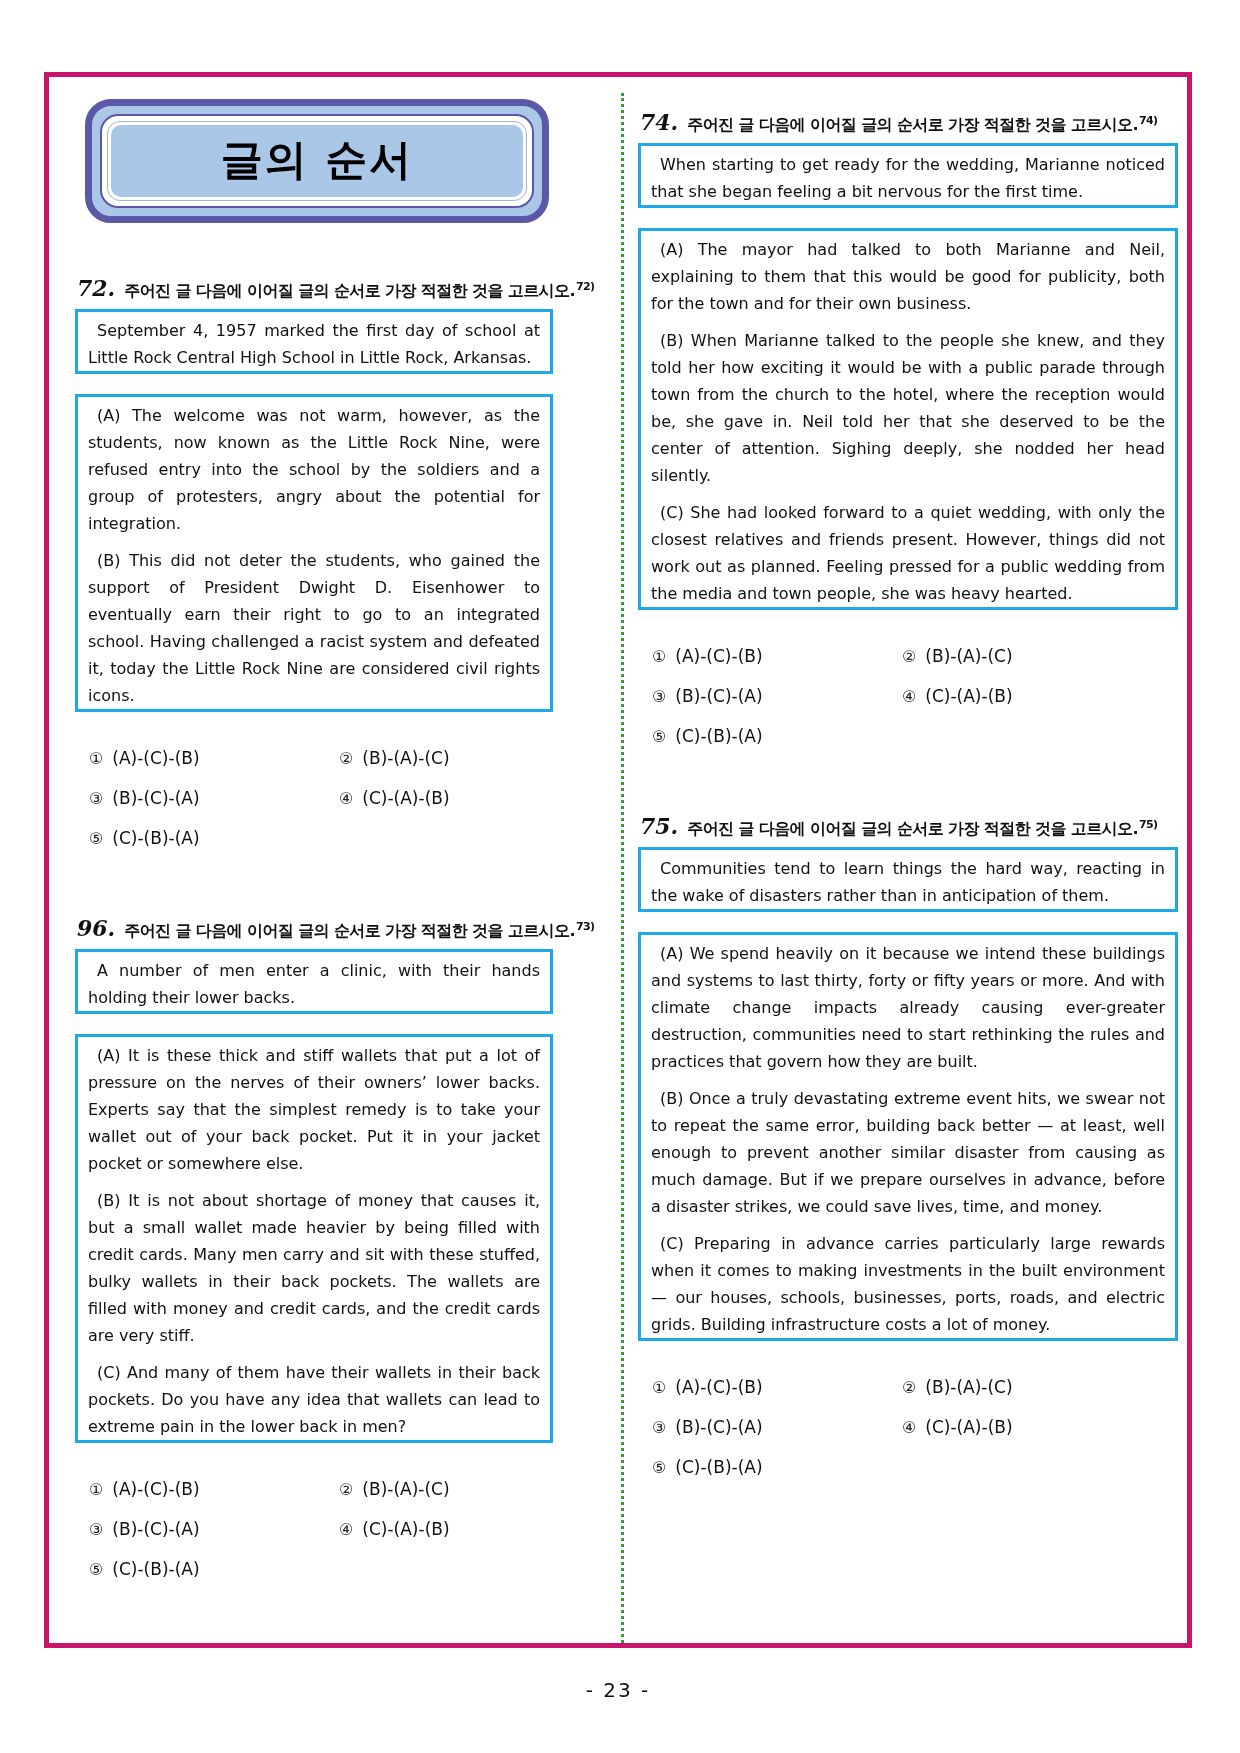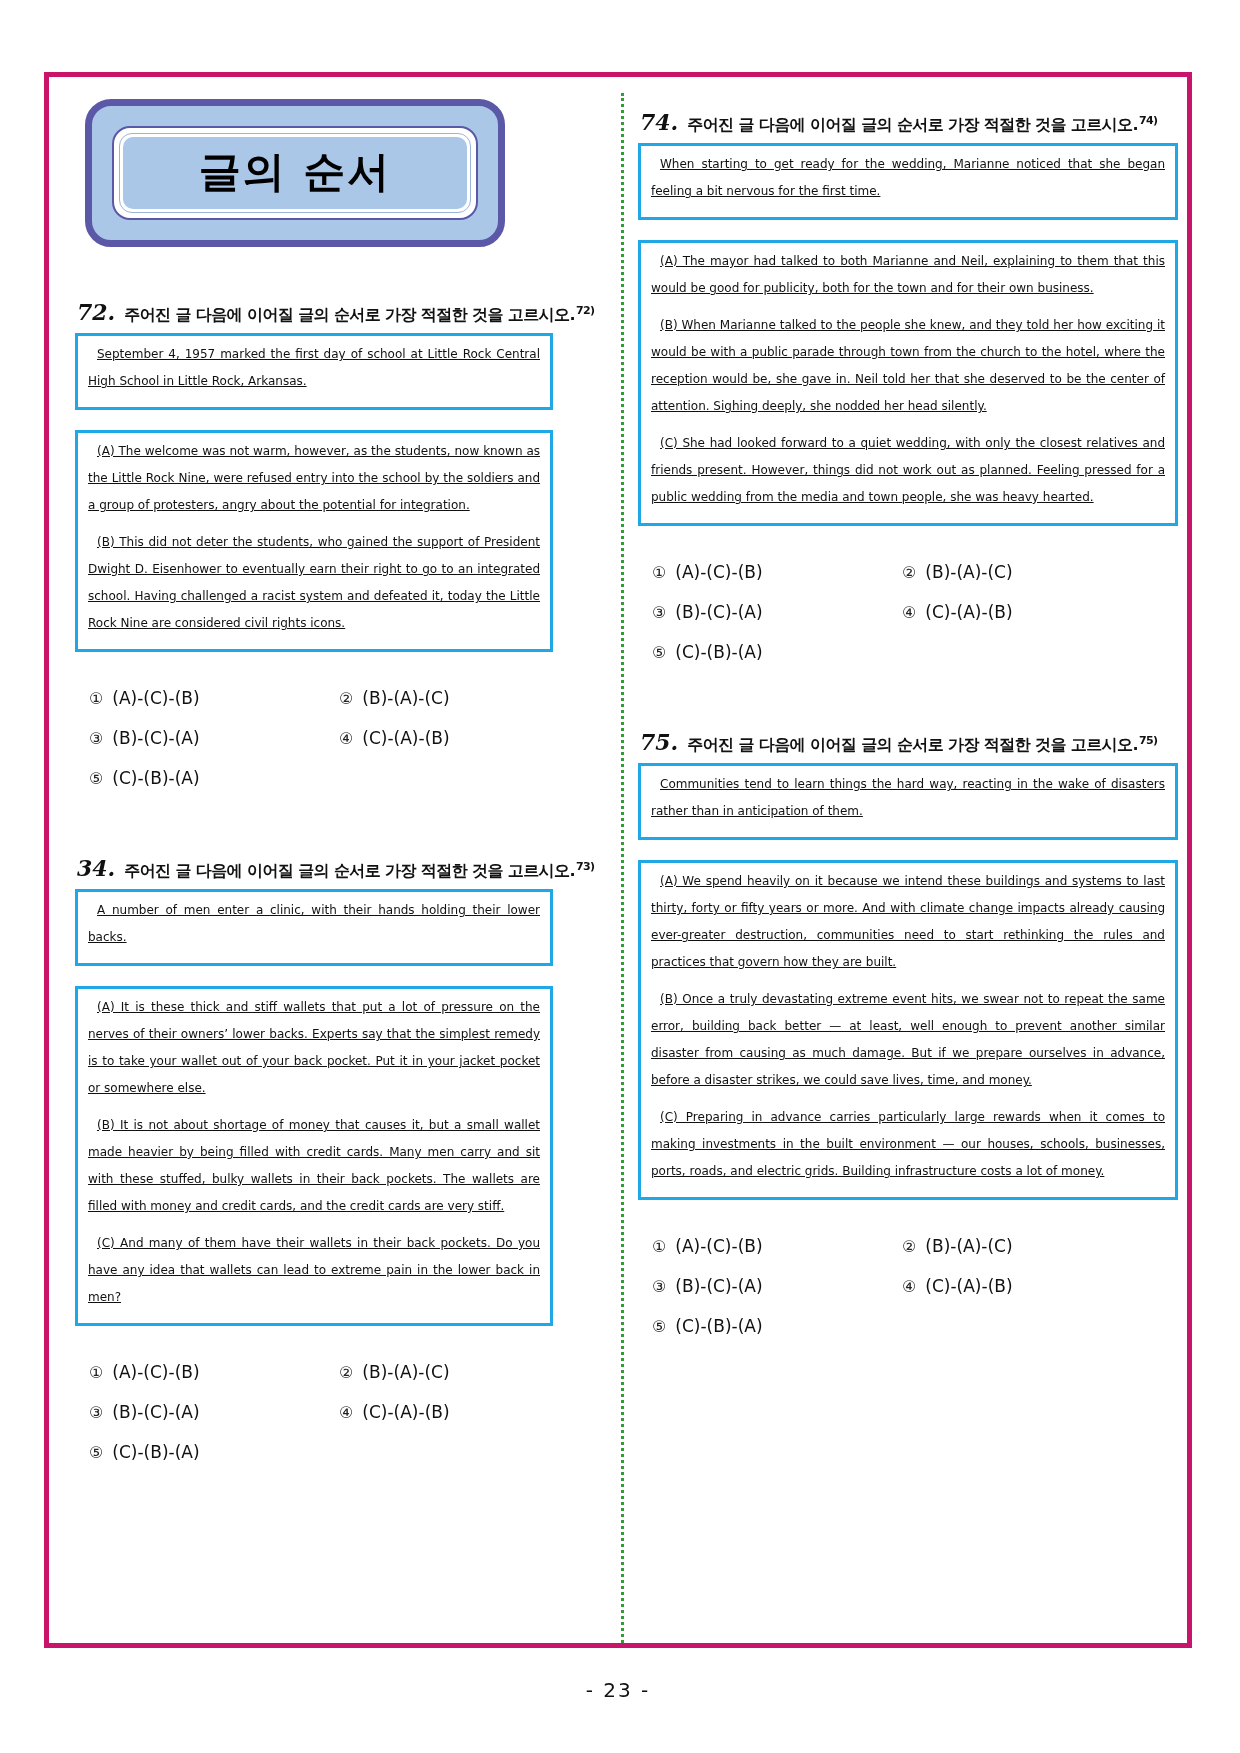--- a/index.html
+++ b/index.html
@@ -10,36 +10,36 @@
   .frame {
     position:absolute; left:44px; top:72px; width:1148px; height:1576px;
     border:5px solid #c9146b; box-sizing:border-box; background:#ffffff;
   }
   .columns { display:flex; align-items:stretch; height:100%; box-sizing:border-box; padding-top:16px; }
   .col-left  { width:478px; margin-left:26px; }
   .divider   { border-left:3px dotted #2f9e33; margin-left:68px; }
   .col-right { width:540px; margin-left:14px; }
 
   
-  .t1 { margin:6px 0 36px 10px; width:420px; box-sizing:border-box;
-        border:7px solid #5b58a8; border-radius:26px; background:#aac7e8; padding:20px; }
+  .t1 { margin:6px 0 36px 10px; width:464px; box-sizing:border-box;
+        border:7px solid #5b58a8; border-radius:26px; background:#aac7e8; padding:8px; }
   .t2 { border:2px solid #5b58a8; border-radius:18px; background:#ffffff; padding:5px; }
   .t3 { border:1px solid #9db4d8; border-radius:13px; background:#ffffff; padding:3px; }
   .t4 { border-radius:10px; background:#aac7e8; text-align:center;
         font-size:42px; font-weight:bold; letter-spacing:2px; padding:7px 0 9px; color:#000; }
 
   .question { margin-bottom:46px; }
   .qheader { display:flex; align-items:baseline; margin:0 0 7px 2px; white-space:nowrap; }
   .qnum { font-family:"DejaVu Serif","Liberation Serif",serif; font-weight:bold; font-style:italic;
           font-size:22px; margin-right:9px;margin-top:16px; }
   .qinstr { font-weight:bold; font-size:16px; letter-spacing:-0.6px; }
   sup.fn { font-size:11px; font-weight:bold; margin-left:1px; }
 
-  .pbox { border:3px solid #1fa8e5; padding:5px 10px 12px; font-size:12px; line-height:27px;
-          text-align:justify; box-sizing:border-box;text-decoration:underline; }
+  .pbox { border:3px solid #1fa8e5; padding:5px 10px 0; font-size:16px; line-height:27px;
+          text-align:justify; box-sizing:border-box; }
   .pbox p { margin:0; text-indent:9px; }
   .given { margin-bottom:20px; }
   .abox p + p { margin-top:10px; }
 
   .choices { display:grid; grid-template-columns:250px 1fr; row-gap:11px;
              margin:32px 0 0 14px; font-size:17px; line-height:28px; }
   .choice { white-space:nowrap; }
   .choice .cnum { font-size:16px; margin-right:9px; color:#222; }
 
   .pageno { position:absolute; left:44px; width:1148px; top:1678px; text-align:center;
@@ -77,21 +77,21 @@
           <div class="choice"><span class="cnum">①</span><span>(A)-(C)-(B)</span></div>
           <div class="choice"><span class="cnum">②</span><span>(B)-(A)-(C)</span></div>
           <div class="choice"><span class="cnum">③</span><span>(B)-(C)-(A)</span></div>
           <div class="choice"><span class="cnum">④</span><span>(C)-(A)-(B)</span></div>
           <div class="choice"><span class="cnum">⑤</span><span>(C)-(B)-(A)</span></div>
         </div>
       </div>
 
       <div class="question">
         <div class="qheader">
-          <span class="qnum">34.</span>
+          <span class="qnum">96.</span>
           <span class="qinstr"><span>주어진 글 다음에 이어질 글의 순서로 가장 적절한 것을 고르시오.</span><sup class="fn">73)</sup></span>
         </div>
         <div class="pbox given">
           <p>A number of men enter a clinic, with their hands holding their lower backs.</p>
         </div>
         <div class="pbox abox">
           <p>(A) It is these thick and stiff wallets that put a lot of pressure on the nerves of their owners’ lower backs. Experts say that the simplest remedy is to take your wallet out of your back pocket. Put it in your jacket pocket or somewhere else.</p>
           <p>(B) It is not about shortage of money that causes it, but a small wallet made heavier by being filled with credit cards. Many men carry and sit with these stuffed, bulky wallets in their back pockets. The wallets are filled with money and credit cards, and the credit cards are very stiff.</p>
           <p>(C) And many of them have their wallets in their back pockets. Do you have any idea that wallets can lead to extreme pain in the lower back in men?</p>
         </div>

